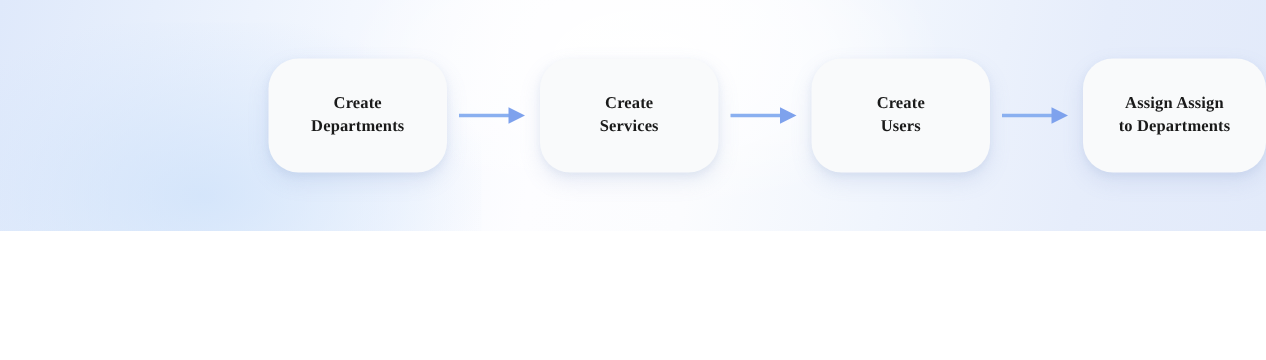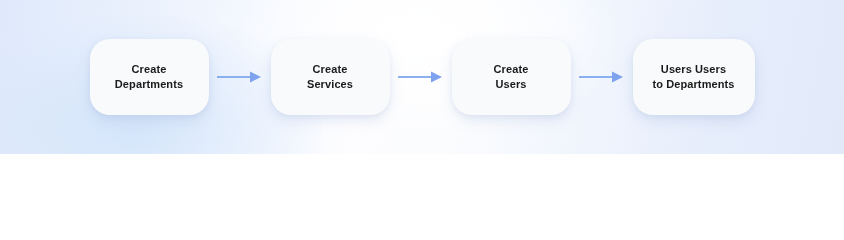--- a/index.html
+++ b/index.html
@@ -57,23 +57,24 @@
                 rgba(214,230,251,0.35) 50%,
                 rgba(214,230,251,0) 75%);
     pointer-events: none;
   }
 
   .flow-row {
     position: relative;
     z-index: 2;
     display: flex;
     align-items: center;
-    justify-content: center;
+    justify-content: flex-end;
     width: 100%;
     height: 100%;
+    font-family: Liberation Serif, serif;
   }
 
   .step-card {
     flex: 0 0 auto;
     width: 119px;
     height: 76px;
     border-radius: 20px;
     background: #f9fafb;
     box-shadow:
       0 6px 14px rgba(116, 145, 196, 0.16),
@@ -145,18 +146,18 @@
     </div>
 
     <div class="flow-arrow">
       <svg width="46" height="14" viewBox="0 0 46 14" aria-hidden="true">
         <line x1="0" y1="7" x2="34" y2="7" stroke="#8ab0f0" stroke-width="2.2" stroke-linecap="round"></line>
         <polygon points="33,1.5 44,7 33,12.5" fill="#7ea2ed"></polygon>
       </svg>
     </div>
 
     <div class="step-card wide">
-      <div class="step-label">Users Users
+      <div class="step-label">Assign Assign
 to Departments</div>
     </div>
 
   </div>
 </div>
 
 </body></html>

